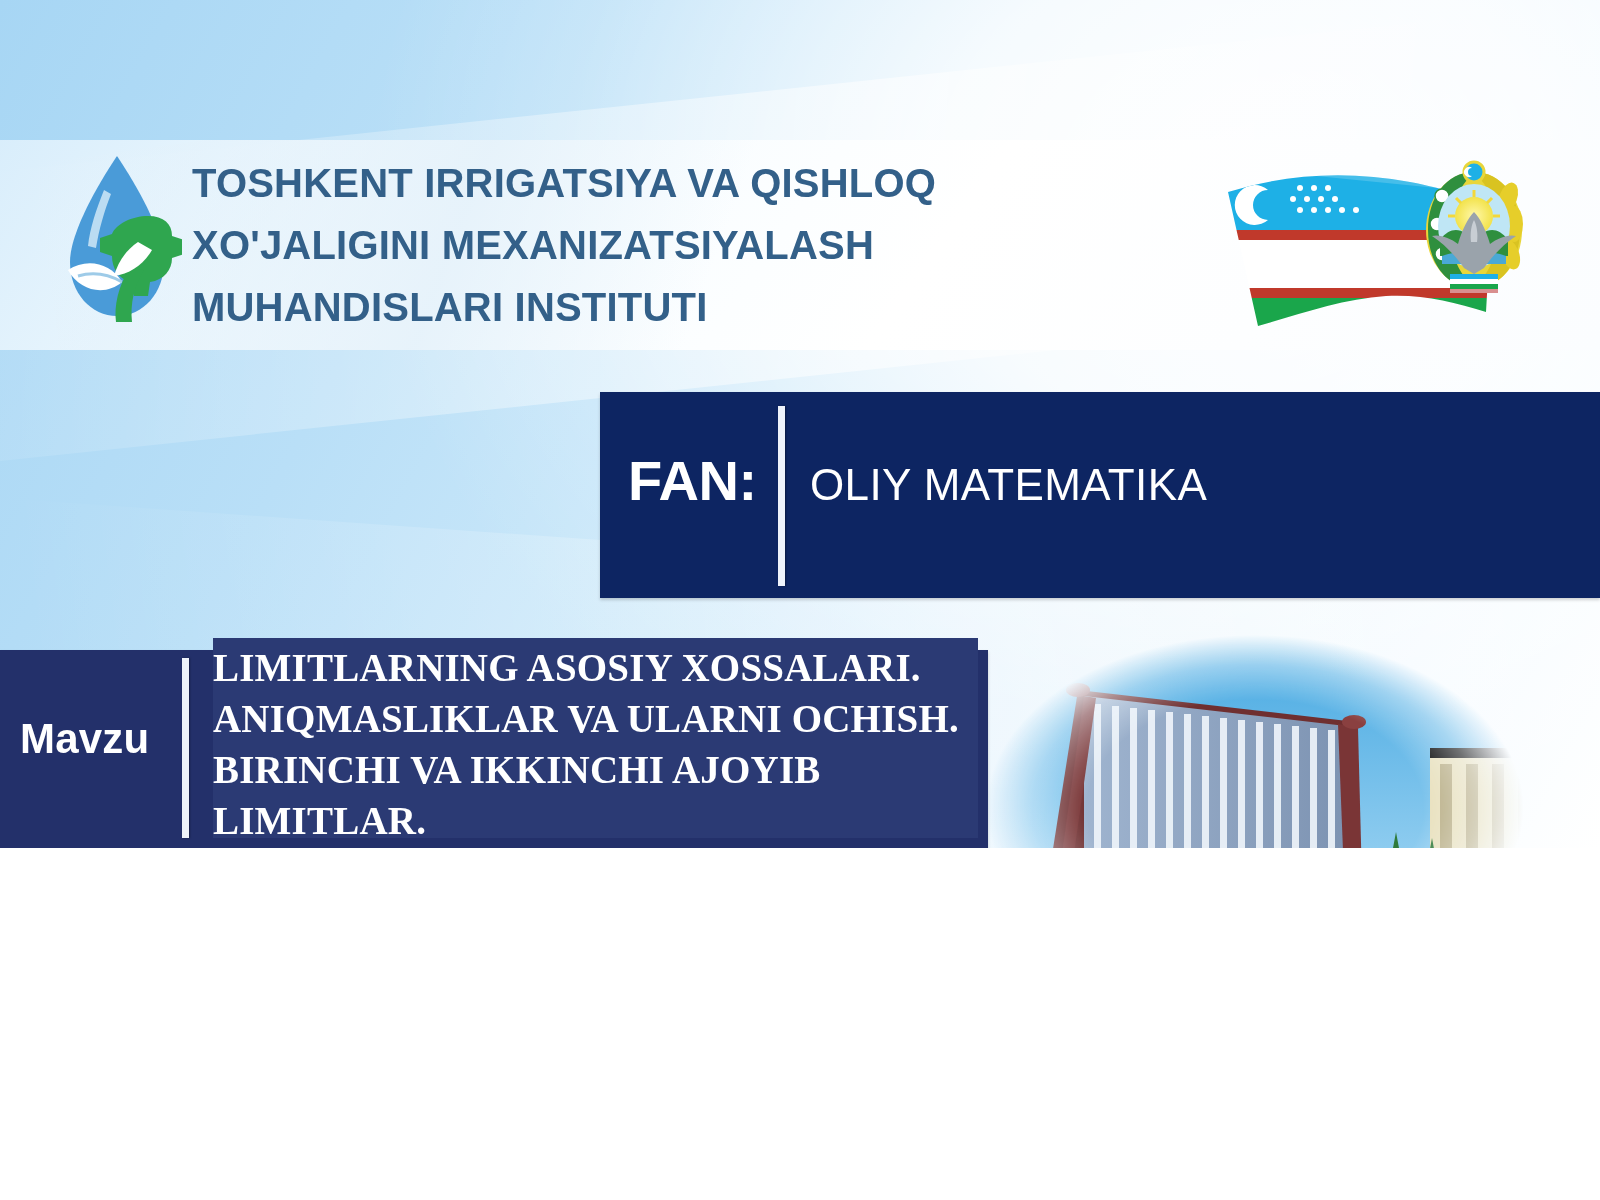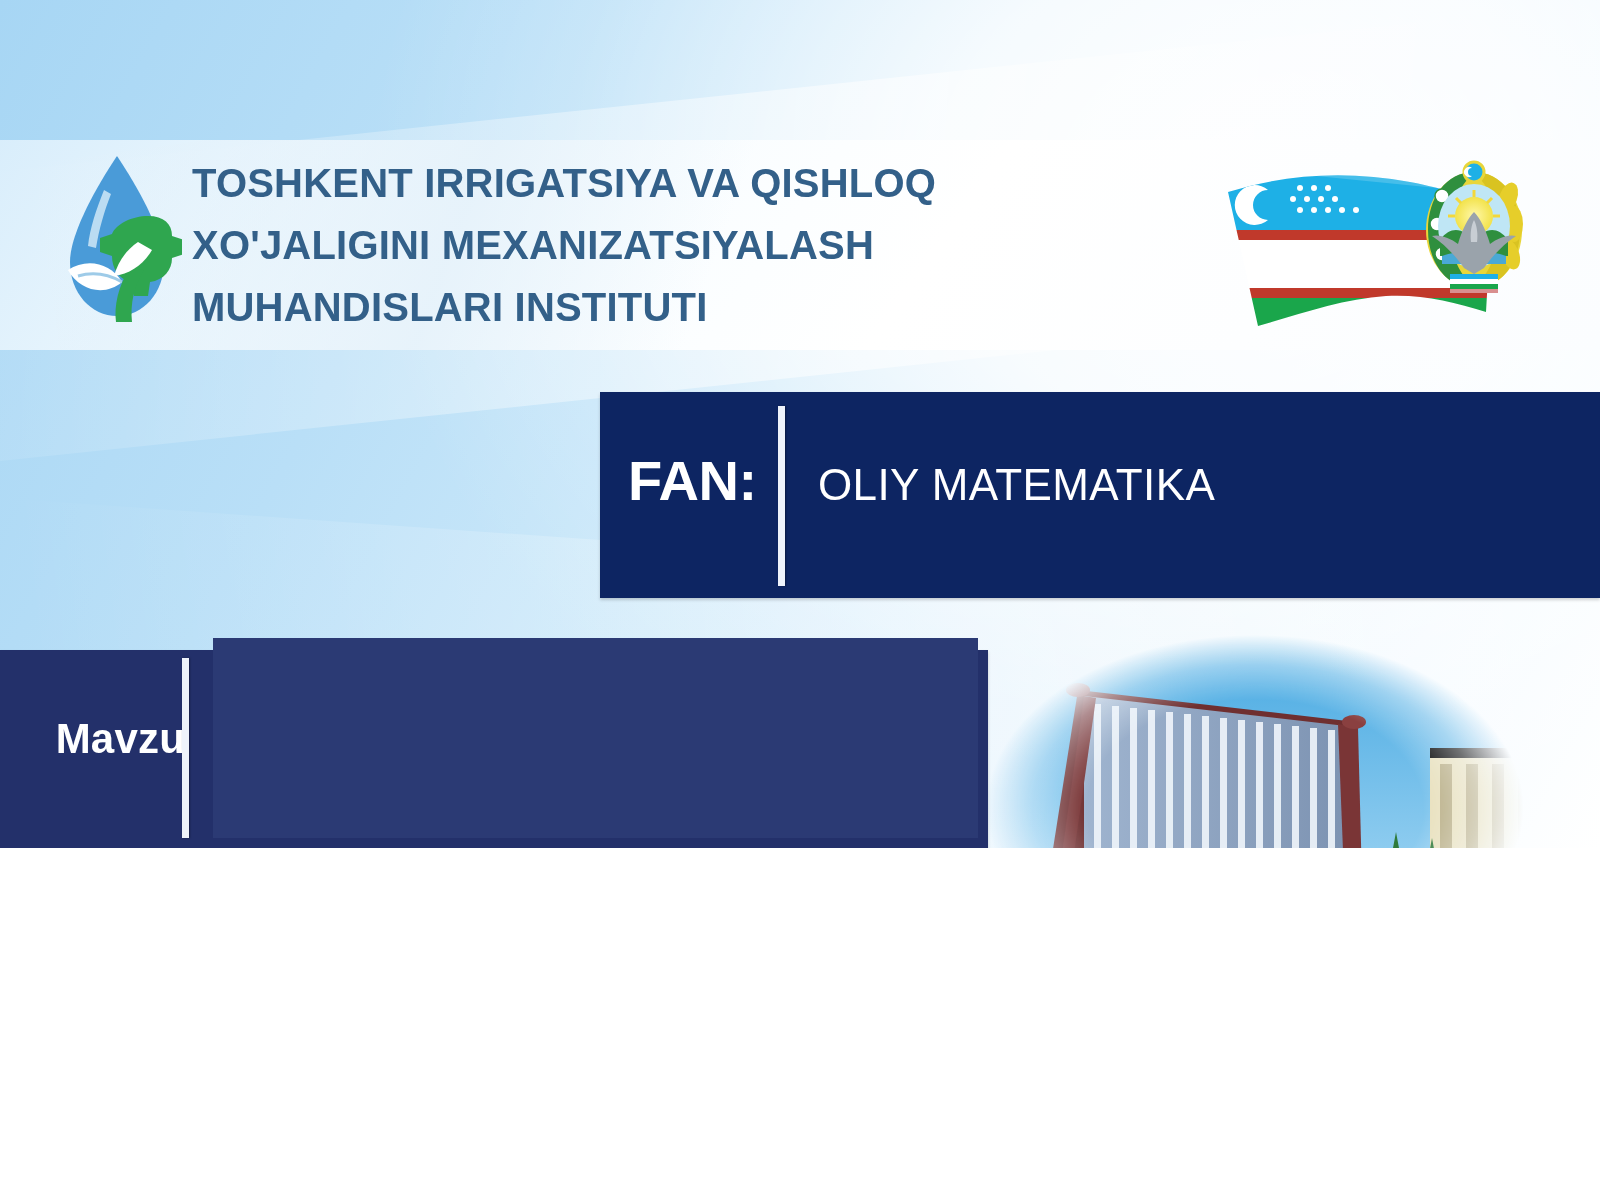--- a/index.html
+++ b/index.html
@@ -119,21 +119,20 @@
   }
   .fan-value {
     position: absolute;
     left: 810px;
     top: 458px;
     color: #ffffff;
     font-size: 44px;
     font-weight: 400;
     letter-spacing: 0.4px;
     line-height: 54px;
-    margin-left: 8px;
   }
 
   
   .mavzu-outer {
     position: absolute;
     left: 0;
     top: 650px;
     width: 988px;
     height: 204px;
     background: #23306a;
@@ -145,21 +144,21 @@
     top: 638px;
     width: 765px;
     height: 200px;
     background: #2b3a74;
   }
   .mavzu-label {
     position: absolute;
     left: 20px;
     top: 715px;
     width: 165px;
-    text-align: right;
+    text-align: left;
     color: #ffffff;
     font-size: 42px;
     font-weight: 700;
     letter-spacing: 0.2px;
     line-height: 48px;
   }
   .mavzu-divider {
     position: absolute;
     left: 182px;
     top: 658px;
@@ -305,20 +304,21 @@
 
   <div class="fan-box"></div>
   <div class="fan-label">FAN:</div>
   <div class="fan-divider"></div>
   <div class="fan-value">OLIY MATEMATIKA</div>
 
   <div class="mavzu-outer"></div>
   <div class="mavzu-inner"></div>
   <div class="mavzu-label">Mavzu</div>
   <div class="mavzu-divider"></div>
+  <div class="mavzu-topic">LIMITLARNING ASOSIY XOSSALARI. ANIQMASLIKLAR VA ULARNI OCHISH. BIRINCHI VA IKKINCHI AJOYIB LIMITLAR.</div>
 
   <div class="photo-oval">
     <svg viewBox="0 0 590 380" width="590" height="380" aria-hidden="true">
       <defs>
         <linearGradient id="skyG" x1="0" y1="0" x2="0" y2="1">
           <stop offset="0%" stop-color="#3fa5e0"></stop>
           <stop offset="60%" stop-color="#8ccbef"></stop>
           <stop offset="100%" stop-color="#c8e5f7"></stop>
         </linearGradient>
         <linearGradient id="glassG" x1="0" y1="0" x2="1" y2="0">

